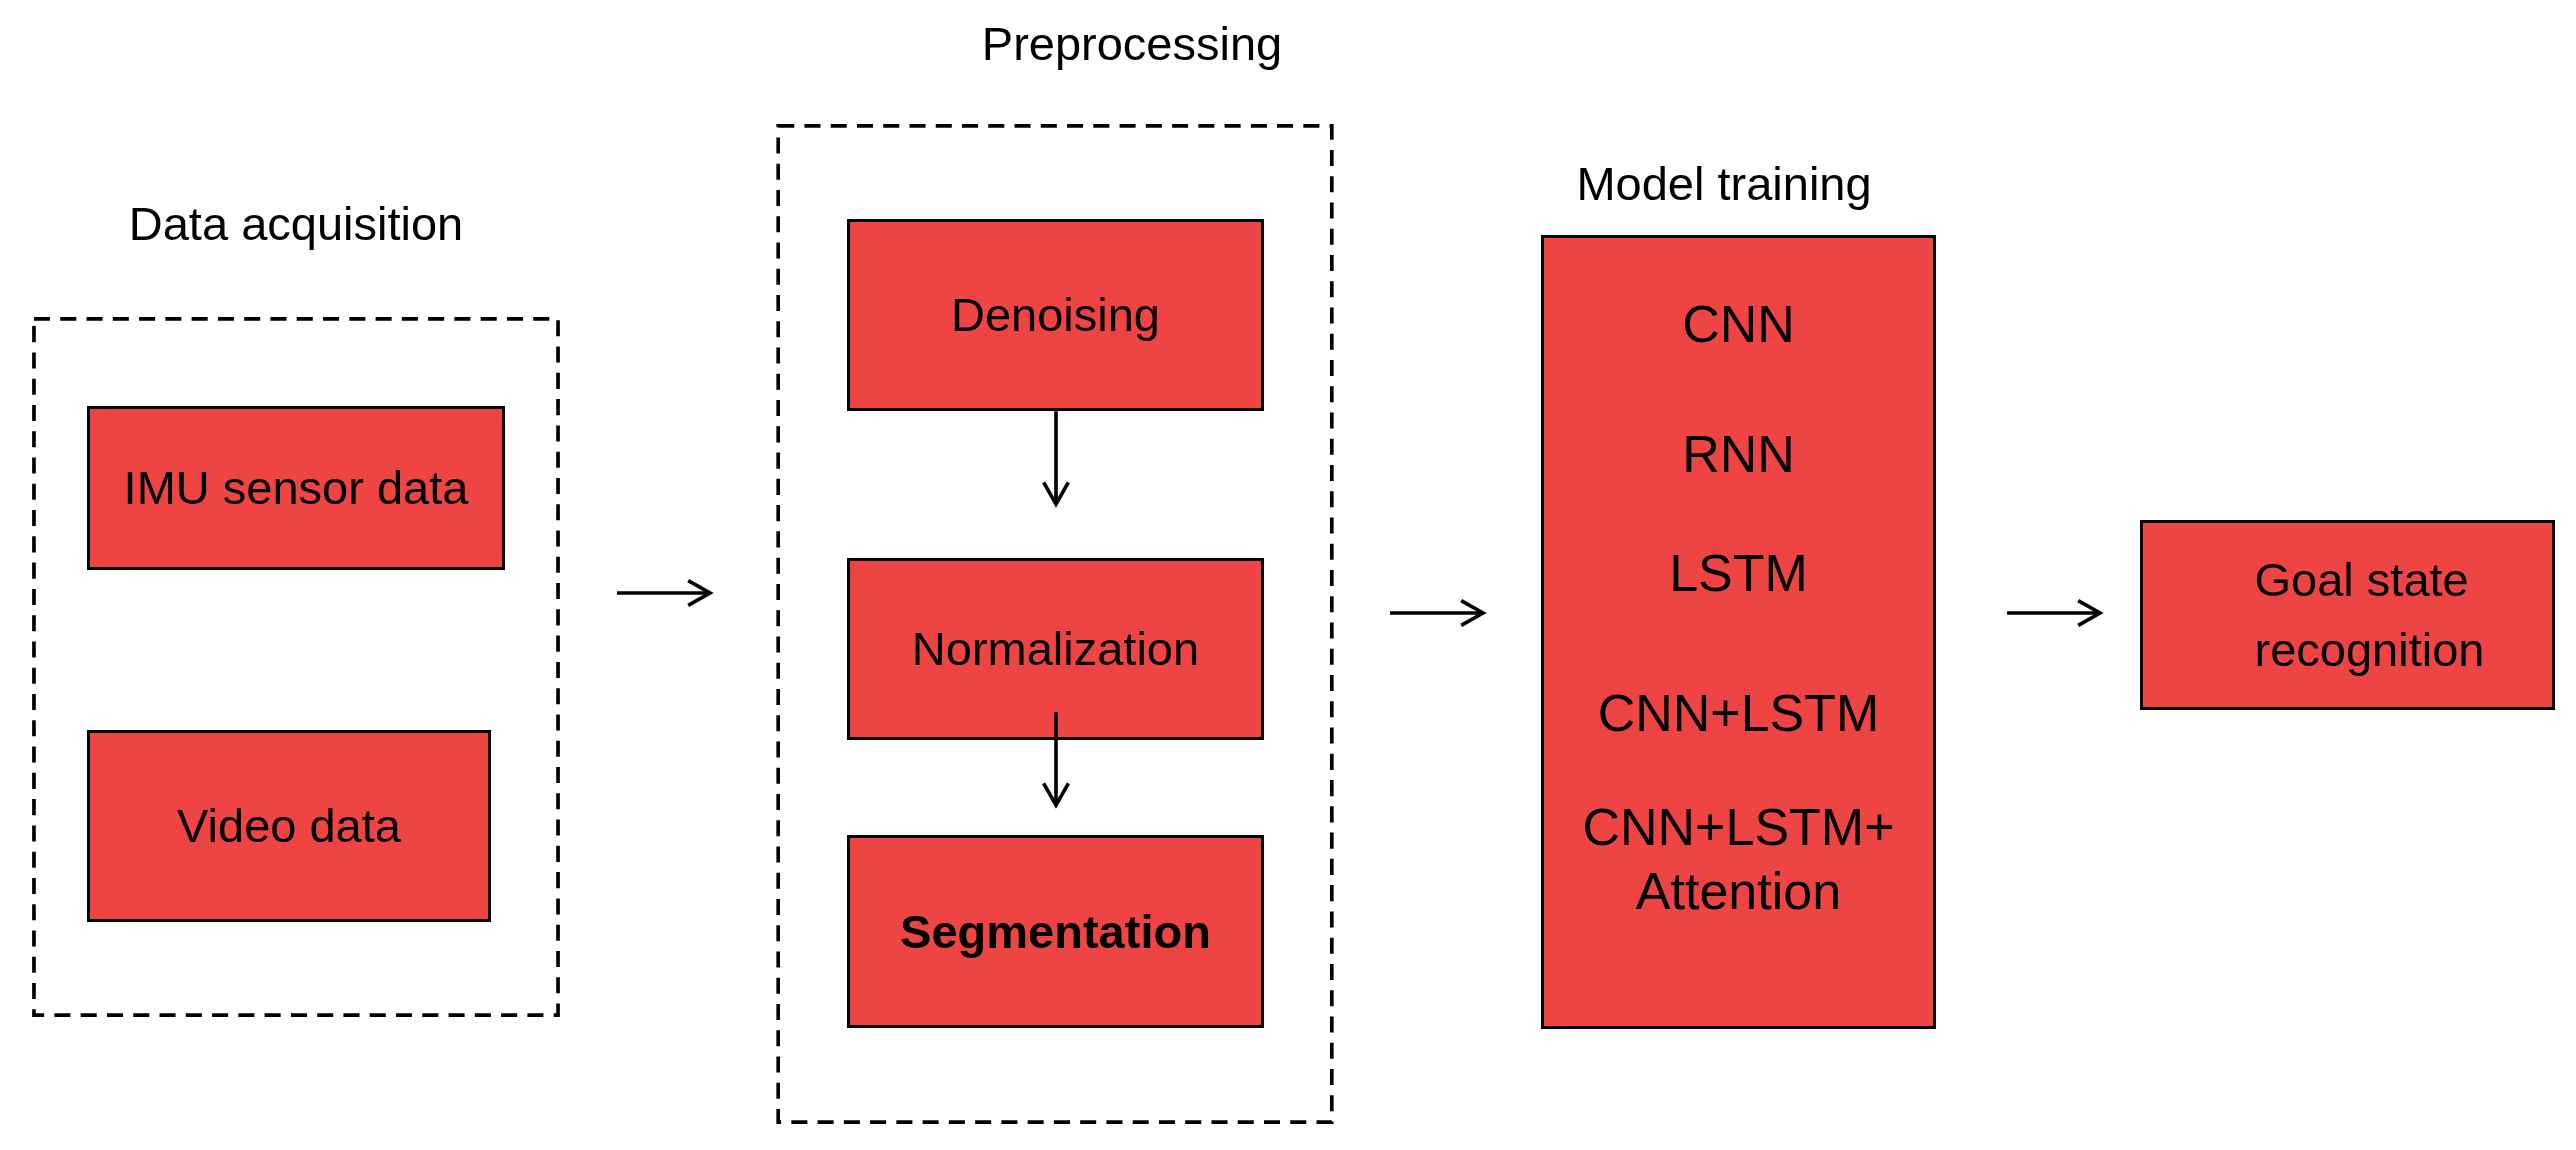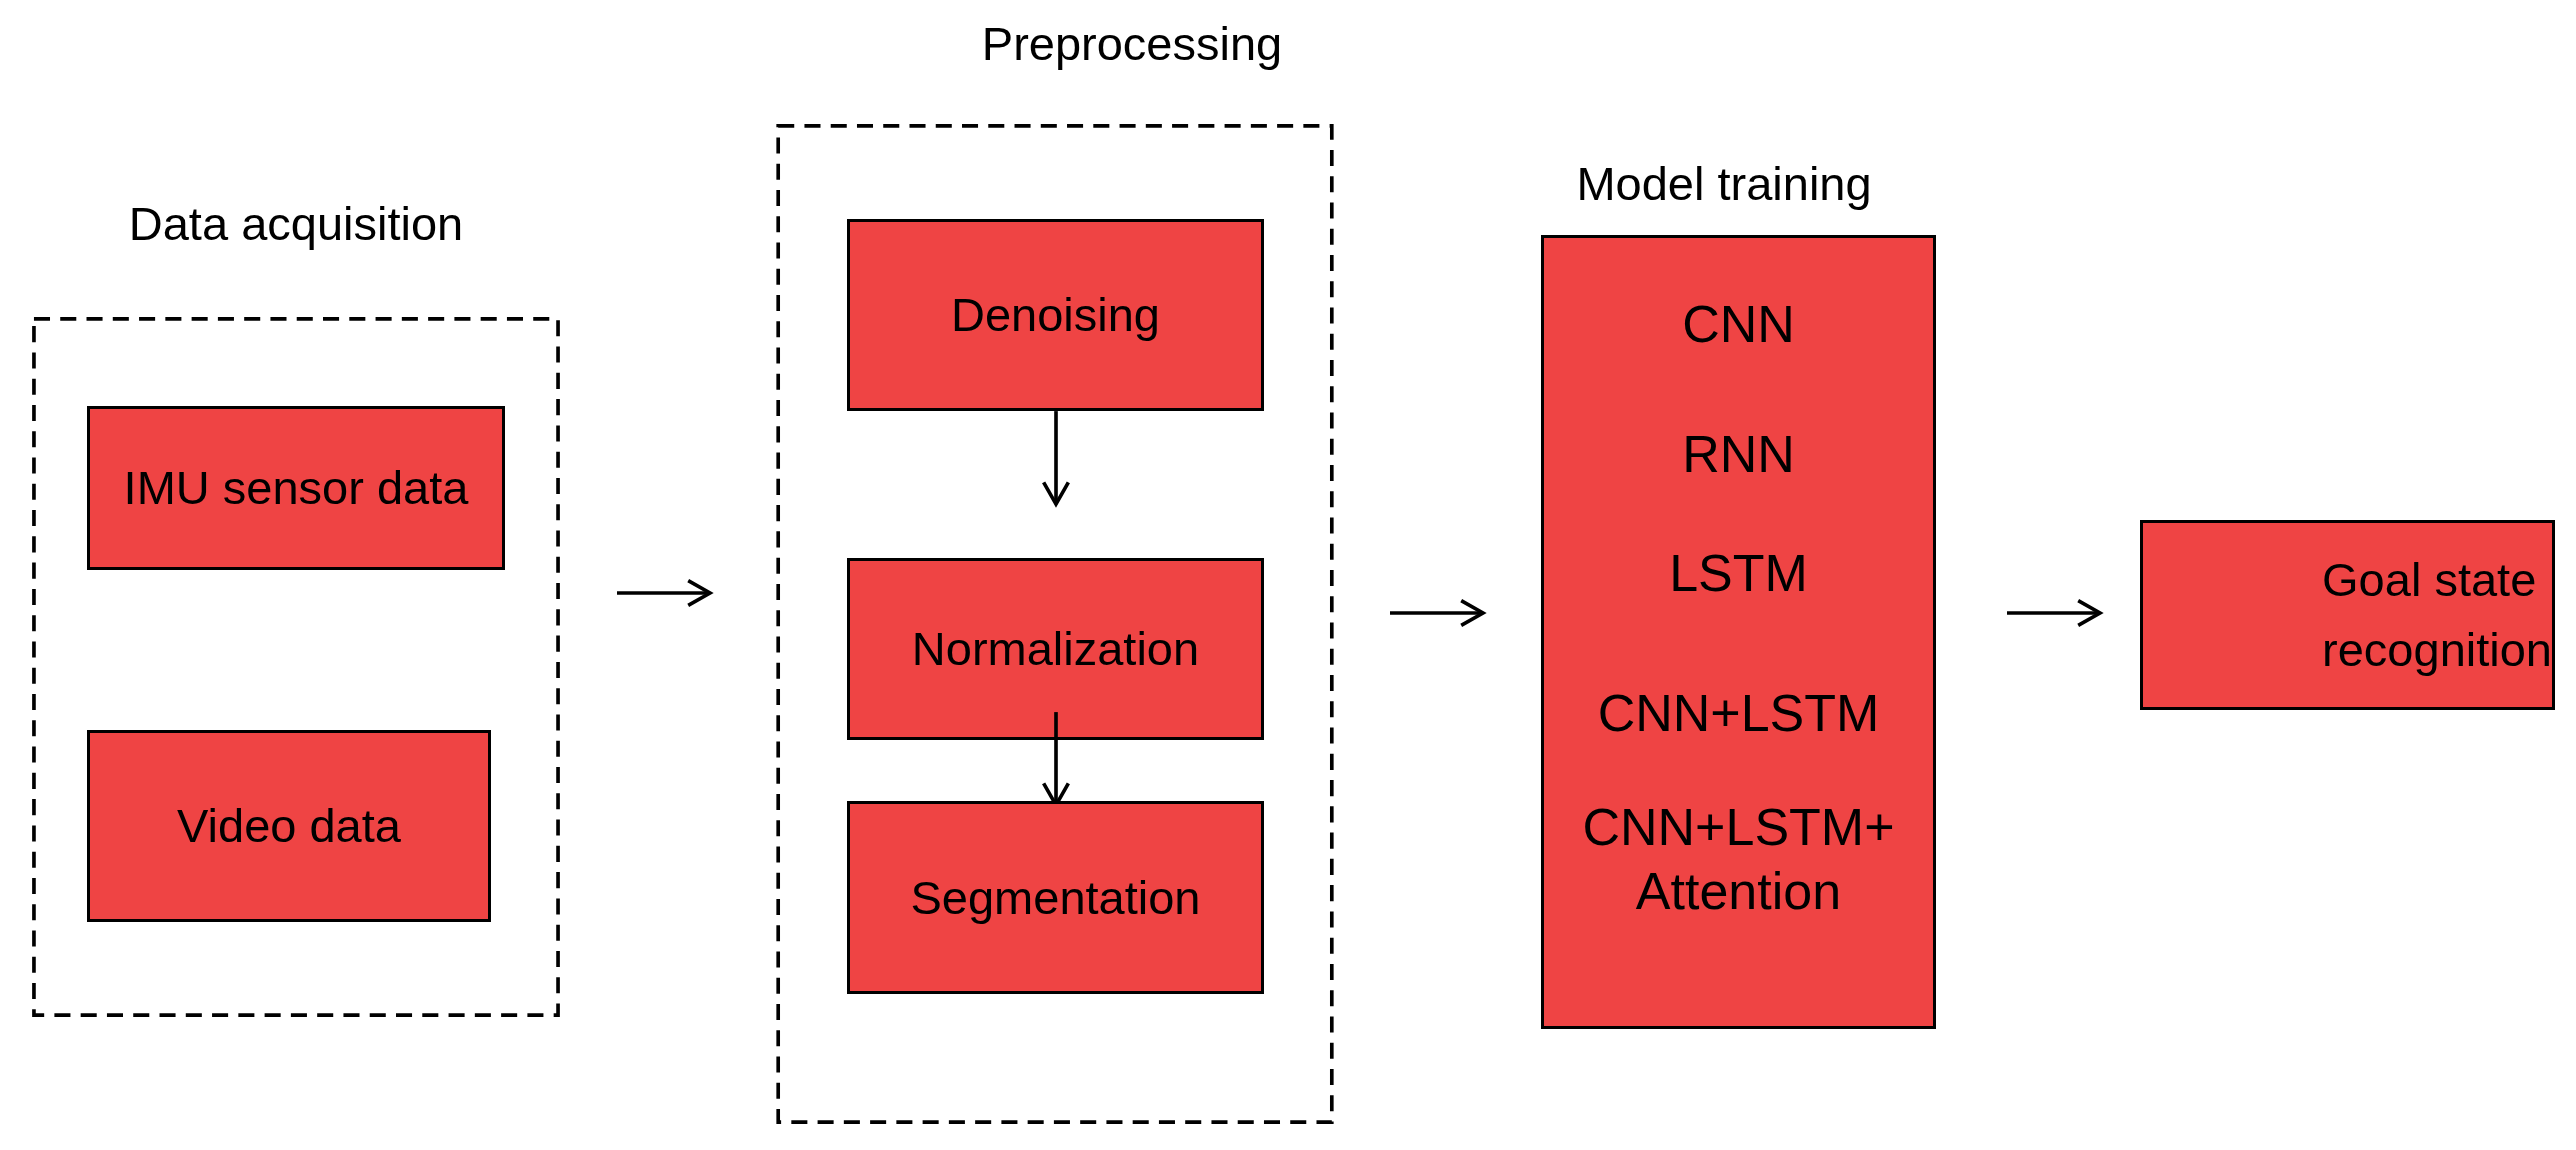--- a/index.html
+++ b/index.html
@@ -44,21 +44,21 @@
     position: absolute;
     left: 1541px;
     width: 395px;
     text-align: center;
     font-size: 52px;
     line-height: 64px;
     white-space: pre-line;
     color: #000000;
   }
   .goal-box {
-    justify-content: flex-end;
+    justify-content: center;
     padding-left: 44px;
     text-align: left;
     line-height: 70px;
     white-space: pre-line;
   }
   svg line, svg polyline, svg rect {
     stroke: #000000;
     fill: none;
   }
 </style>
@@ -101,21 +101,21 @@
 
 <div class="node-box" style="left:847px; top:558px; width:417px; height:182px;">
   <span>Normalization</span>
 </div>
 
 <svg class="arrow-svg" style="left:1040px; top:712px;" width="32" height="102" viewBox="0 0 44 140">
   <line x1="22" y1="0" x2="22" y2="128" stroke-width="5"></line>
   <polyline points="5,98 22,128 39,98" stroke-width="5"></polyline>
 </svg>
 
-<div class="node-box" style="left:847px; top:801px; width:417px; height:193px;">
+<div class="node-box" style="left:847px; top:835px; width:417px; height:193px;font-weight:bold;">
   <span>Segmentation</span>
 </div>
 
 <svg class="arrow-svg" style="left:1390px; top:597px;" width="109" height="32" viewBox="0 0 150 44">
   <line x1="0" y1="22" x2="128" y2="22" stroke-width="5"></line>
   <polyline points="98,5 128,22 98,39" stroke-width="5"></polyline>
 </svg>
 
 <div class="stage-label" style="left:1724px; top:156px;">Model training</div>
 

